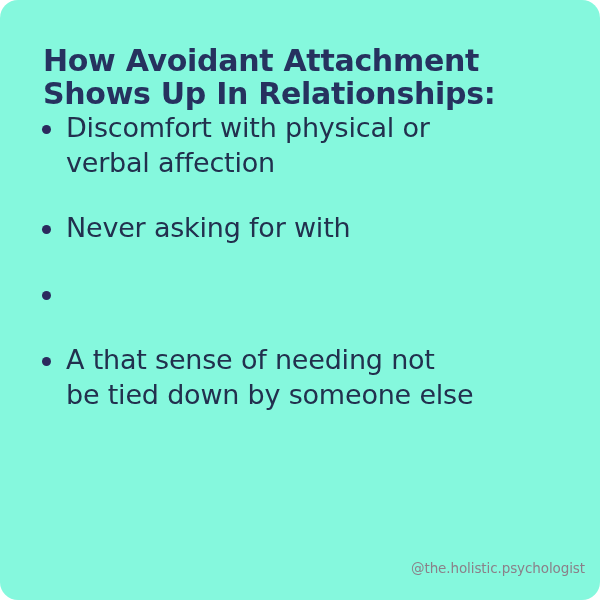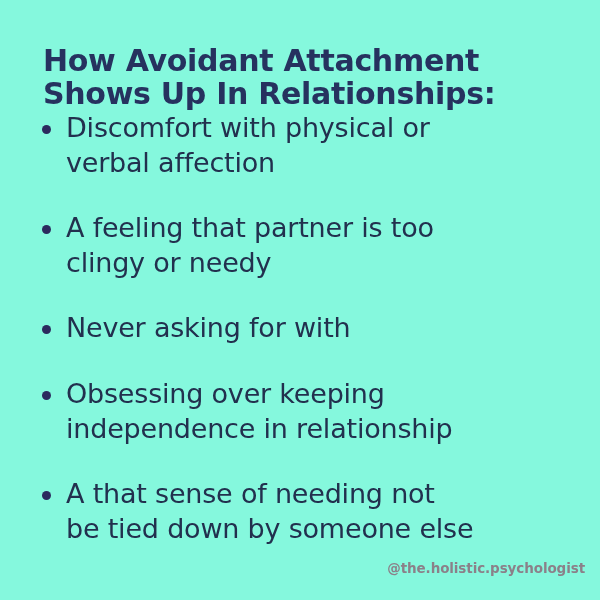--- a/index.html
+++ b/index.html
@@ -13,20 +13,21 @@
     overflow: hidden;
     font-family: "Liberation Sans", sans-serif;
   }
   #card {
     position: relative;
     width: 600px;
     height: 600px;
     box-sizing: border-box;
     background: #85f8dd;
     overflow: hidden;
+    border-radius: 18px;
   }
   #headline {
     position: absolute;
     left: 43px;
     top: 24px;
     width: 520px;
     font-family: "DejaVu Sans", sans-serif;
     font-weight: bold;
     font-size: 30px;
     line-height: 33px;
@@ -69,21 +70,21 @@
     line-height: 35px;
     letter-spacing: -0.2px;
     color: #22304e;
     white-space: pre-line;
   }
   #handle {
     position: absolute;
     right: 15px;
     bottom: 24px;
     font-family: "DejaVu Sans", sans-serif;
-    font-weight: bold;
+    font-weight: normal;
     font-size: 13.5px;
     letter-spacing: -0.1px;
     color: #8b8089;
     text-align: left;
   }
 </style>
 </head>
 <body>
 
 <div id="card">
@@ -92,35 +93,28 @@
 Shows Up In Relationships:</h1>
 
   <ul id="bullet-list">
 
     <li class="bullet-item">
       <span class="bullet-dot"></span>
       <span class="bullet-text">Discomfort with physical or
 verbal affection</span>
     </li>
 
-    <li class="bullet-item">
-      <span class="bullet-dot"></span>
-      <span class="bullet-text">A feeling that partner is too
-clingy or needy</span>
-    </li>
 
     <li class="bullet-item">
       <span class="bullet-dot"></span>
       <span class="bullet-text">Never asking for with</span>
     </li>
 
     <li class="bullet-item">
       <span class="bullet-dot"></span>
-      <span class="bullet-text">Obsessing over keeping
-independence in relationship</span>
     </li>
 
     <li class="bullet-item">
       <span class="bullet-dot"></span>
       <span class="bullet-text">A that sense of needing not
 be tied down by someone else</span>
     </li>
 
   </ul>
 

